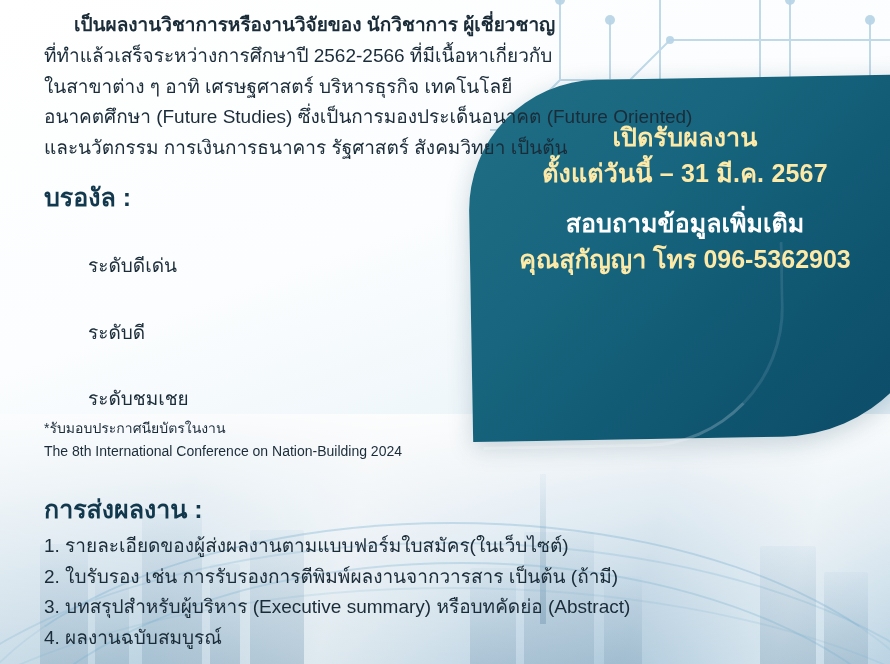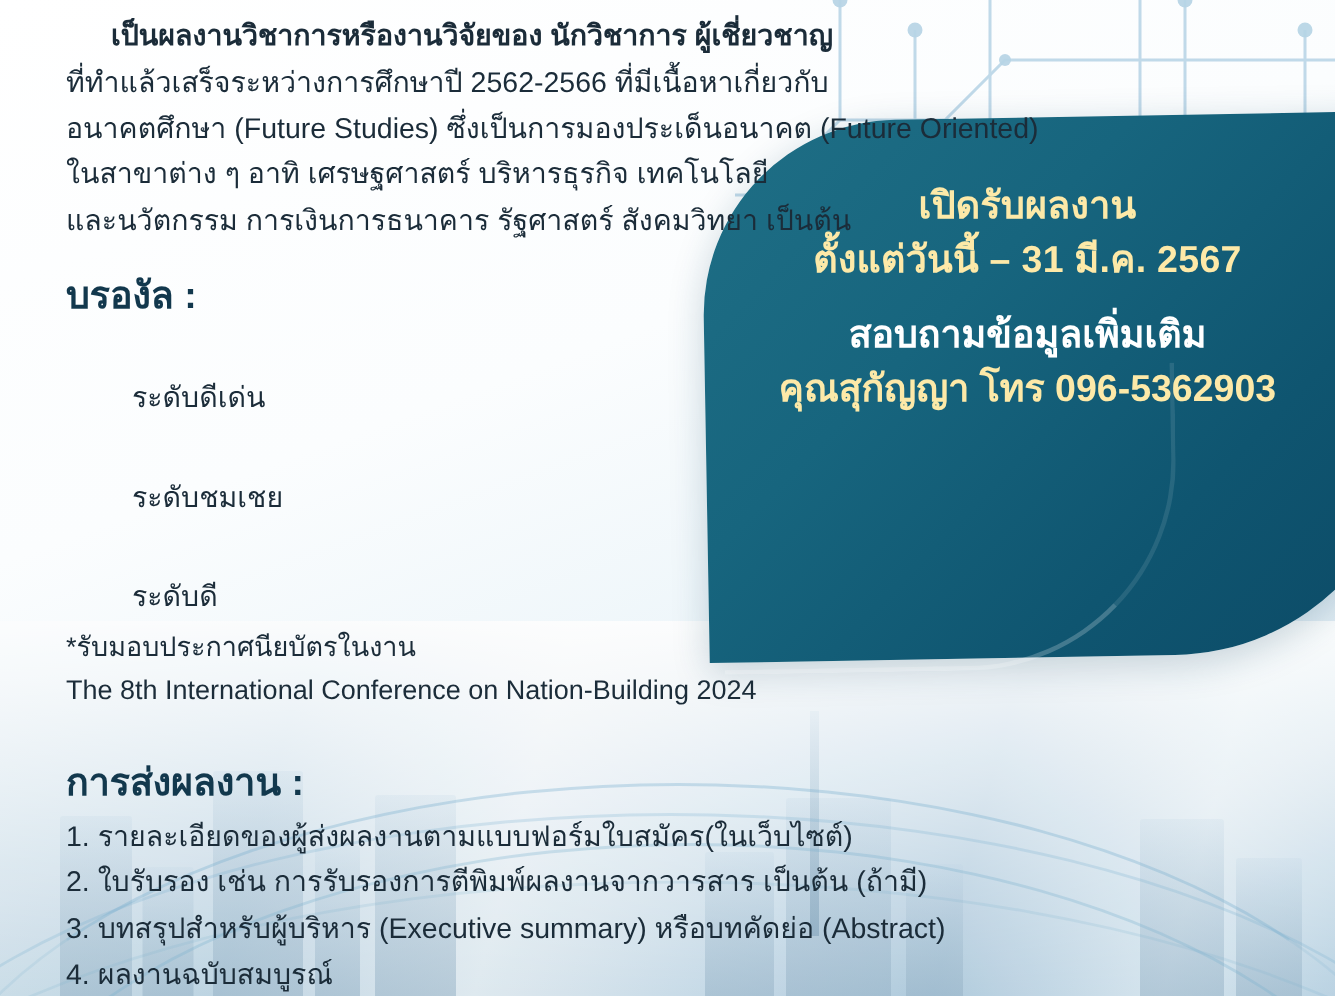--- a/index.html
+++ b/index.html
@@ -168,21 +168,21 @@
     line-height: 1.62;
     color: #1b2c39;
     white-space: nowrap;
   }
   .indent-1 { padding-left: 30px; font-weight: bold; }
   .indent-2 { padding-left: 44px; margin-top: 36px; }
   .block { margin-bottom: 2px; }
   .gap-sm { height: 8px; }
   .gap-lg { height: 22px; }
   .small-note {
-    font-size: 18px;
+    font-size: 14px;
     line-height: 1.6;
     color: #1b2c39;
     white-space: nowrap;
   }
 </style>
 </head>
 <body>
 
 <div class="poster">
 
@@ -242,32 +242,32 @@
     <div class="bl-gap"></div>
     <span class="blob-line bl-3">สอบถามข้อมูลเพิ่มเติม</span>
     <span class="blob-line bl-4">คุณสุกัญญา โทร 096-5362903</span>
   </div>
 
   <div class="content">
 
     <div class="block">
       <div class="para-line indent-1">เป็นผลงานวิชาการหรืองานวิจัยของ นักวิชาการ ผู้เชี่ยวชาญ</div>
       <div class="para-line">ที่ทำแล้วเสร็จระหว่างการศึกษาปี 2562-2566 ที่มีเนื้อหาเกี่ยวกับ</div>
+      <div class="para-line">ในสาขาต่าง ๆ อาทิ เศรษฐศาสตร์ บริหารธุรกิจ เทคโนโลยี</div>
       <div class="para-line">อนาคตศึกษา (Future Studies) ซึ่งเป็นการมองประเด็นอนาคต (Future Oriented)</div>
-      <div class="para-line">ในสาขาต่าง ๆ อาทิ เศรษฐศาสตร์ บริหารธุรกิจ เทคโนโลยี</div>
       <div class="para-line">และนวัตกรรม การเงินการธนาคาร รัฐศาสตร์ สังคมวิทยา เป็นต้น</div>
     </div>
 
     <div class="gap-sm"></div>
 
     <div class="block">
       <div class="heading">บรองัล :</div>
       <div class="para-line indent-2">ระดับดีเด่น</div>
+      <div class="para-line indent-2">ระดับดี</div>
       <div class="para-line indent-2">ระดับชมเชย</div>
-      <div class="para-line indent-2">ระดับดี</div>
     </div>
 
     <div class="block">
       <div class="small-note">*รับมอบประกาศนียบัตรในงาน</div>
       <div class="small-note">The 8th International Conference on Nation-Building 2024</div>
     </div>
 
     <div class="gap-lg"></div>
 
     <div class="block">

